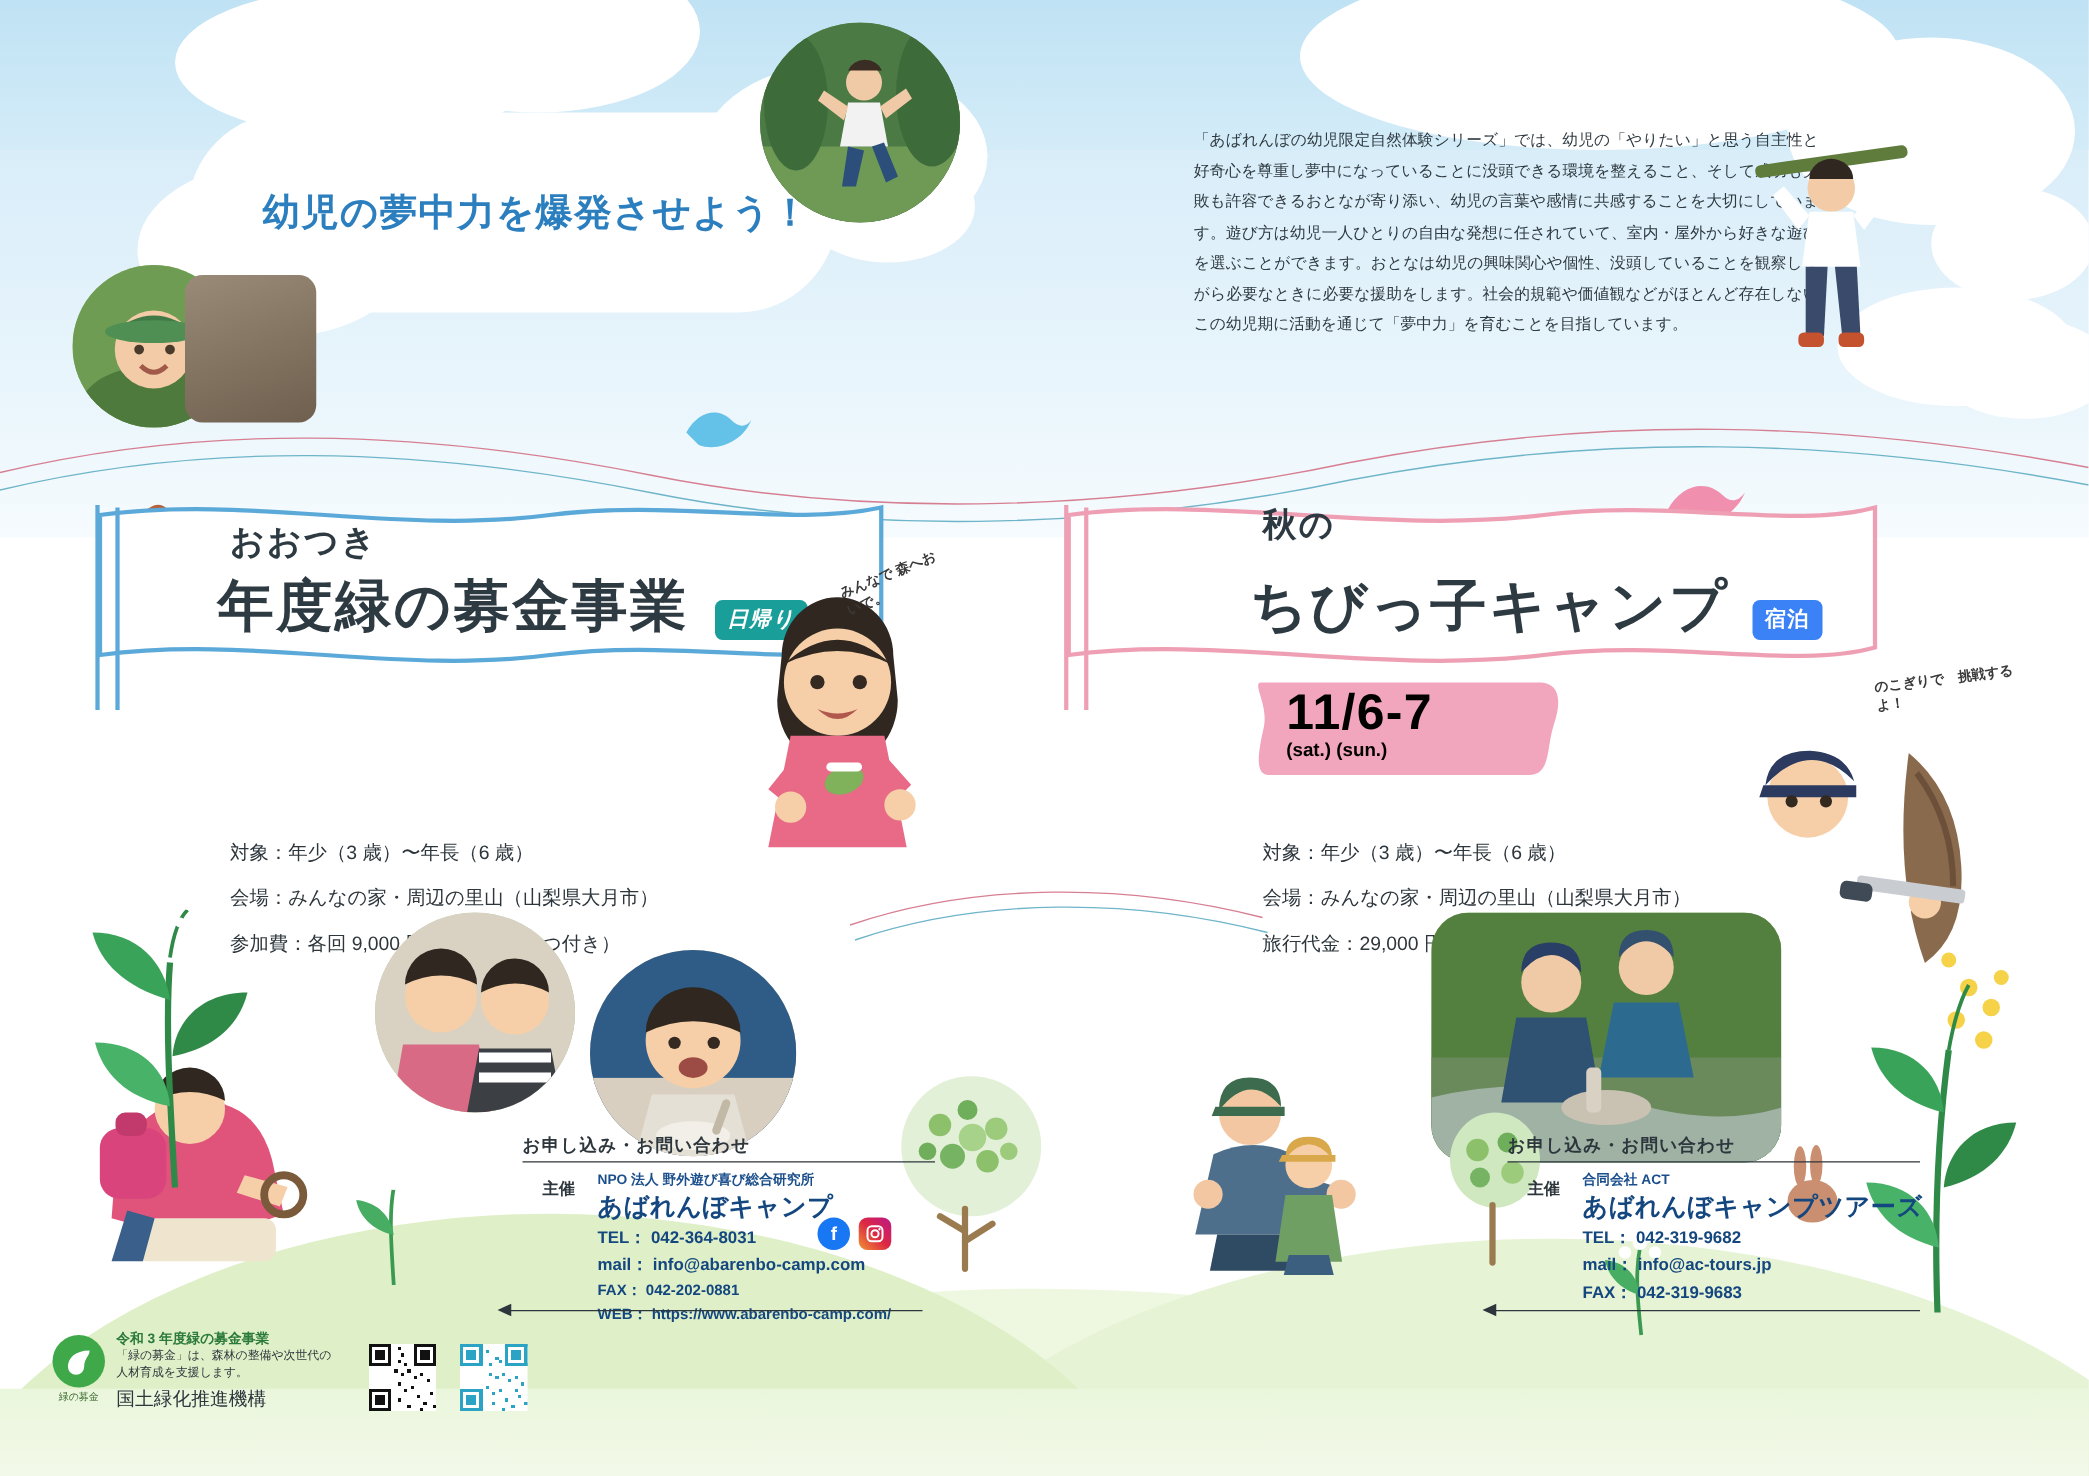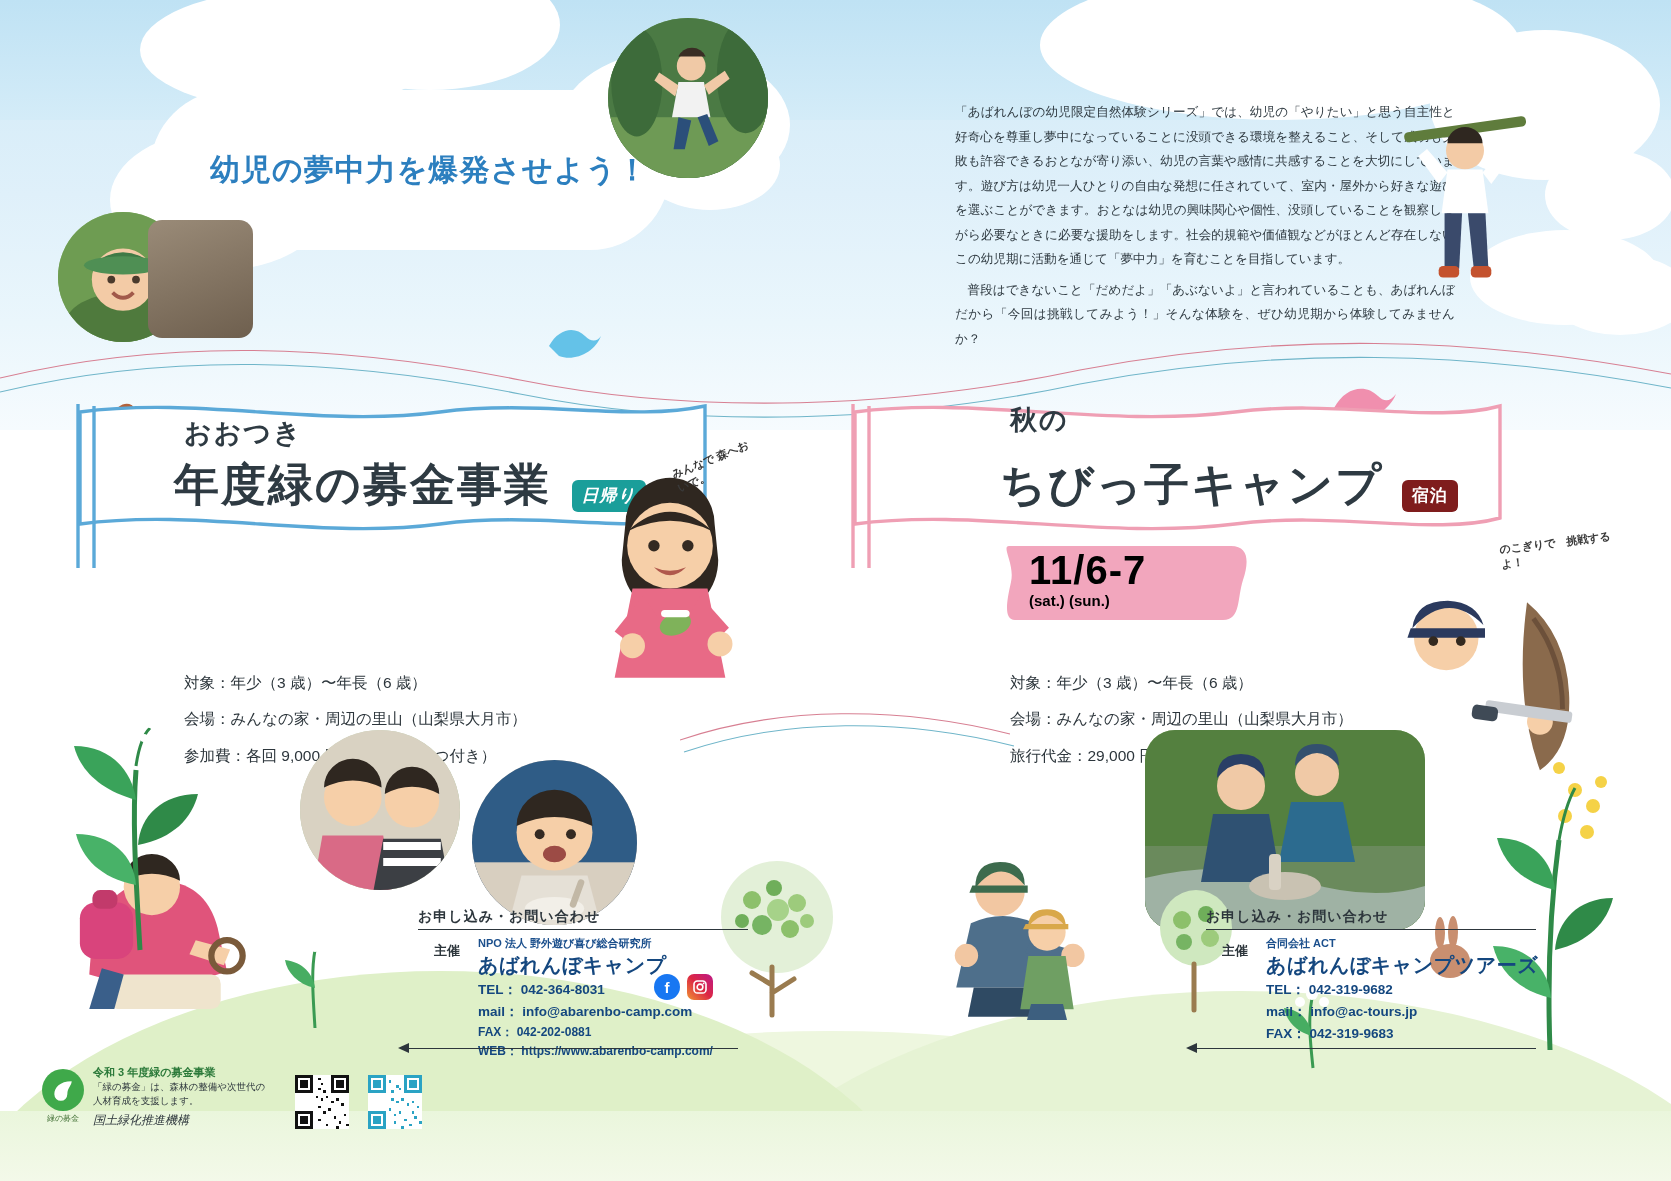--- a/index.html
+++ b/index.html
@@ -89,21 +89,21 @@
 
   .ttl-small { font-size:27px; font-weight:bold; color:#2e3a42; letter-spacing:2px; }
   .ttl-big  { font-size:45px; font-weight:bold; color:#2e3a42; letter-spacing:2px; }
 
   .tag {
     display:inline-block; color:#fff; font-size:17px; font-weight:bold;
     padding:4px 10px 5px; border-radius:6px; letter-spacing:1px;
     vertical-align:middle;
   }
   .tag-blue { background:#1a9e9a; }
-  .tag-pink { background:#7f1d1d; }
+  .tag-pink { background:#3b82f6; }
 
   
   .date-ribbon { position:absolute; }
   .dr-main { font-size:40px; font-weight:bold; letter-spacing:1px; line-height:1; }
   .dr-sub  { font-size:15px; font-weight:bold; margin-top:2px; }
 
   
   .details { position:absolute; font-size:15.5px; color:#2d363c; line-height:2.35; }
   .details .row { white-space:nowrap; }
 
@@ -140,21 +140,21 @@
 
   
   .footer-logo { position:absolute; left:42px; bottom:52px; display:flex; gap:9px; align-items:center; }
   .fl-circle {
     width:42px; height:42px; border-radius:50%; background:#3fa94a;
     display:flex; align-items:center; justify-content:center; color:#fff; font-size:20px;
   }
   .fl-caption { font-size:8px; color:#3c6b2f; text-align:center; margin-top:2px; }
   .fl-text { font-size:9.5px; color:#2d363c; line-height:1.55; }
   .fl-title { font-size:11px; font-weight:bold; color:#2c7a3a; }
-  .fl-badge { font-size:12px; color:#2d363c; border:0;font-style:italic; }
+  .fl-badge { font-size:15px; color:#2d363c; border:0; }
 
   .qr { position:absolute; width:54px; height:54px; }
   .qr canvas, .qr .qrbox { width:100%; height:100%; }
 
   
   .note {
     position:absolute; font-size:11px; color:#3a3a3a; font-weight:bold;
   }
 
   
@@ -219,21 +219,20 @@
     <div class="hill-a"></div>
     <div class="grass-strip"></div>
   </div>
 
   <div class="headline-wrap">
     <div class="headline-main">幼児の夢中力を爆発させよう！</div>
   </div>
 
   <div class="intro">
     <p>「あばれんぼの幼児限定自然体験シリーズ」では、幼児の「やりたい」と思う自主性と好奇心を尊重し夢中になっていることに没頭できる環境を整えること、そして成功も失敗も許容できるおとなが寄り添い、幼児の言葉や感情に共感することを大切にしています。遊び方は幼児一人ひとりの自由な発想に任されていて、室内・屋外から好きな遊びを選ぶことができます。おとなは幼児の興味関心や個性、没頭していることを観察しながら必要なときに必要な援助をします。社会的規範や価値観などがほとんど存在しないこの幼児期に活動を通じて「夢中力」を育むことを目指しています。</p>
-    <p class="indent">普段はできないこと「だめだよ」「あぶないよ」と言われていることも、あばれんぼだから「今回は挑戦してみよう！」そんな体験を、ぜひ幼児期から体験してみませんか？</p>
   </div>
 
   <div class="photo circ ph-grad1" style="left:608px; top:18px; width:160px; height:160px;">
     <svg class="person-svg" viewBox="0 0 100 100">
       <rect width="100" height="100" fill="#4b7a44"></rect>
       <rect y="62" width="100" height="38" fill="#6e9a55"></rect>
       <ellipse cx="18" cy="40" rx="16" ry="34" fill="#3d6b3a"></ellipse>
       <ellipse cx="86" cy="36" rx="18" ry="36" fill="#3d6b3a"></ellipse>
       <circle cx="52" cy="30" r="9" fill="#f0c9a6"></circle>
       <path d="M44 24 a9 8 0 0 1 17 0 z" fill="#3a2d24"></path>

